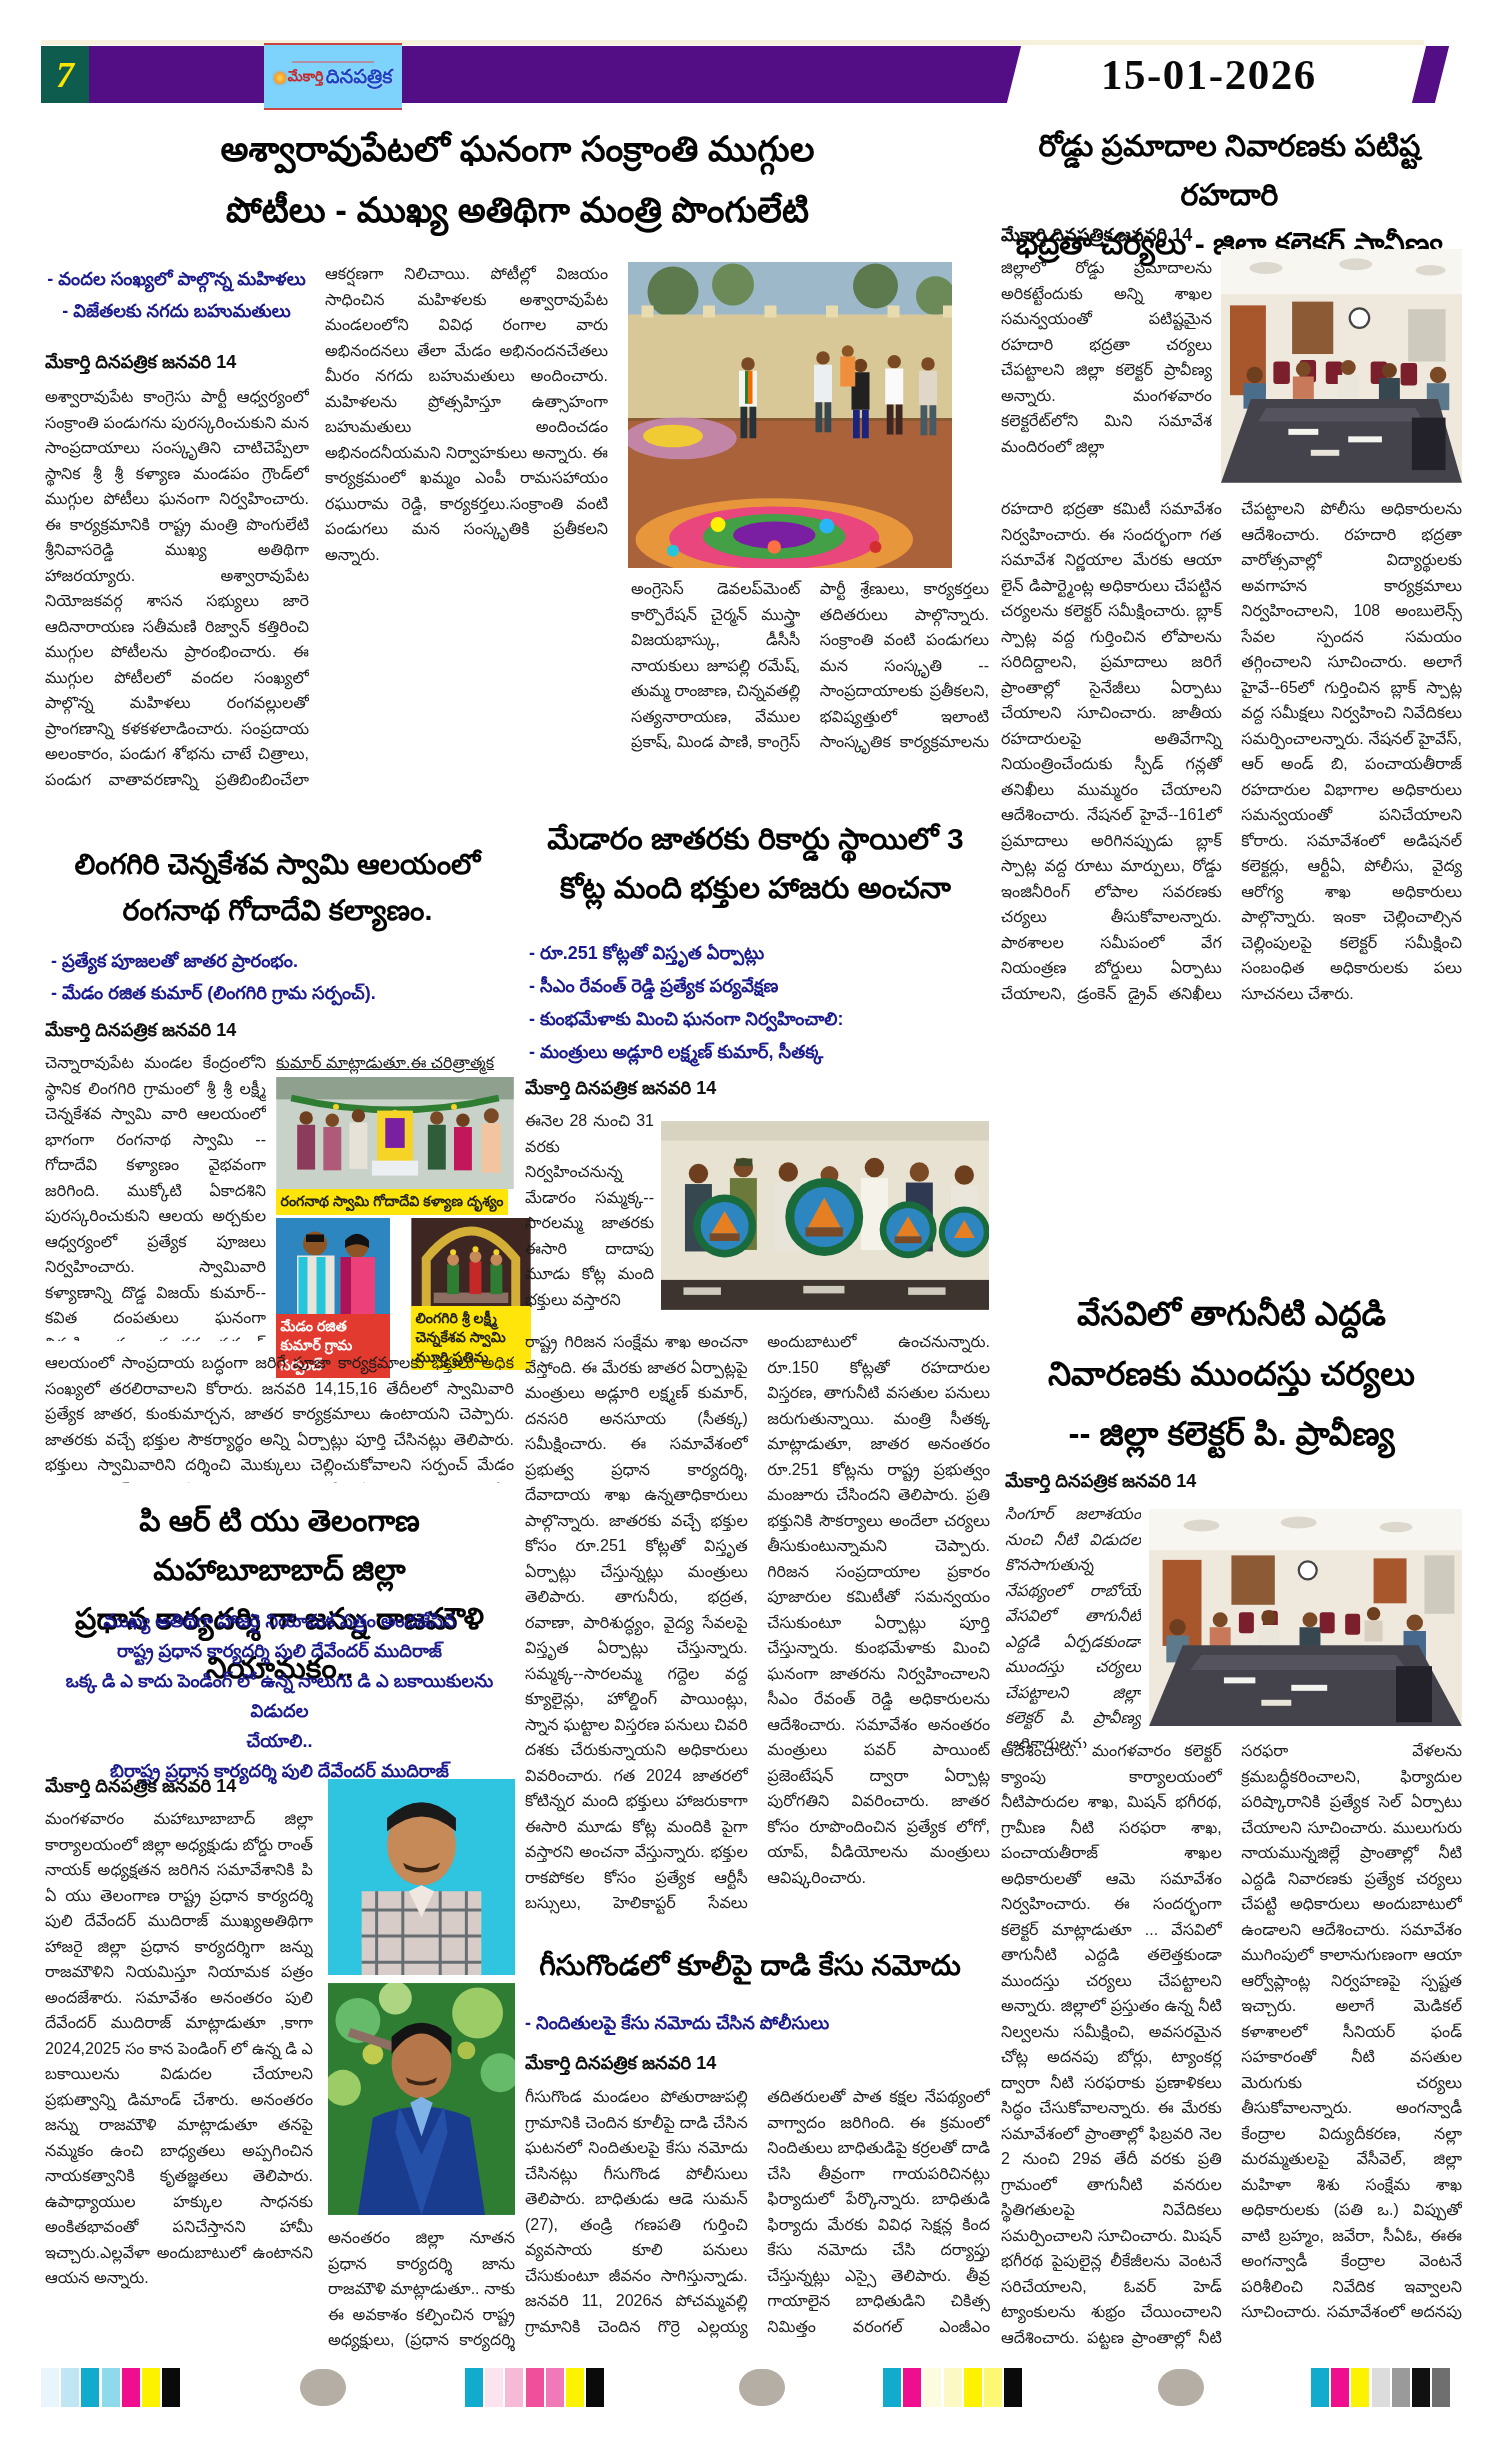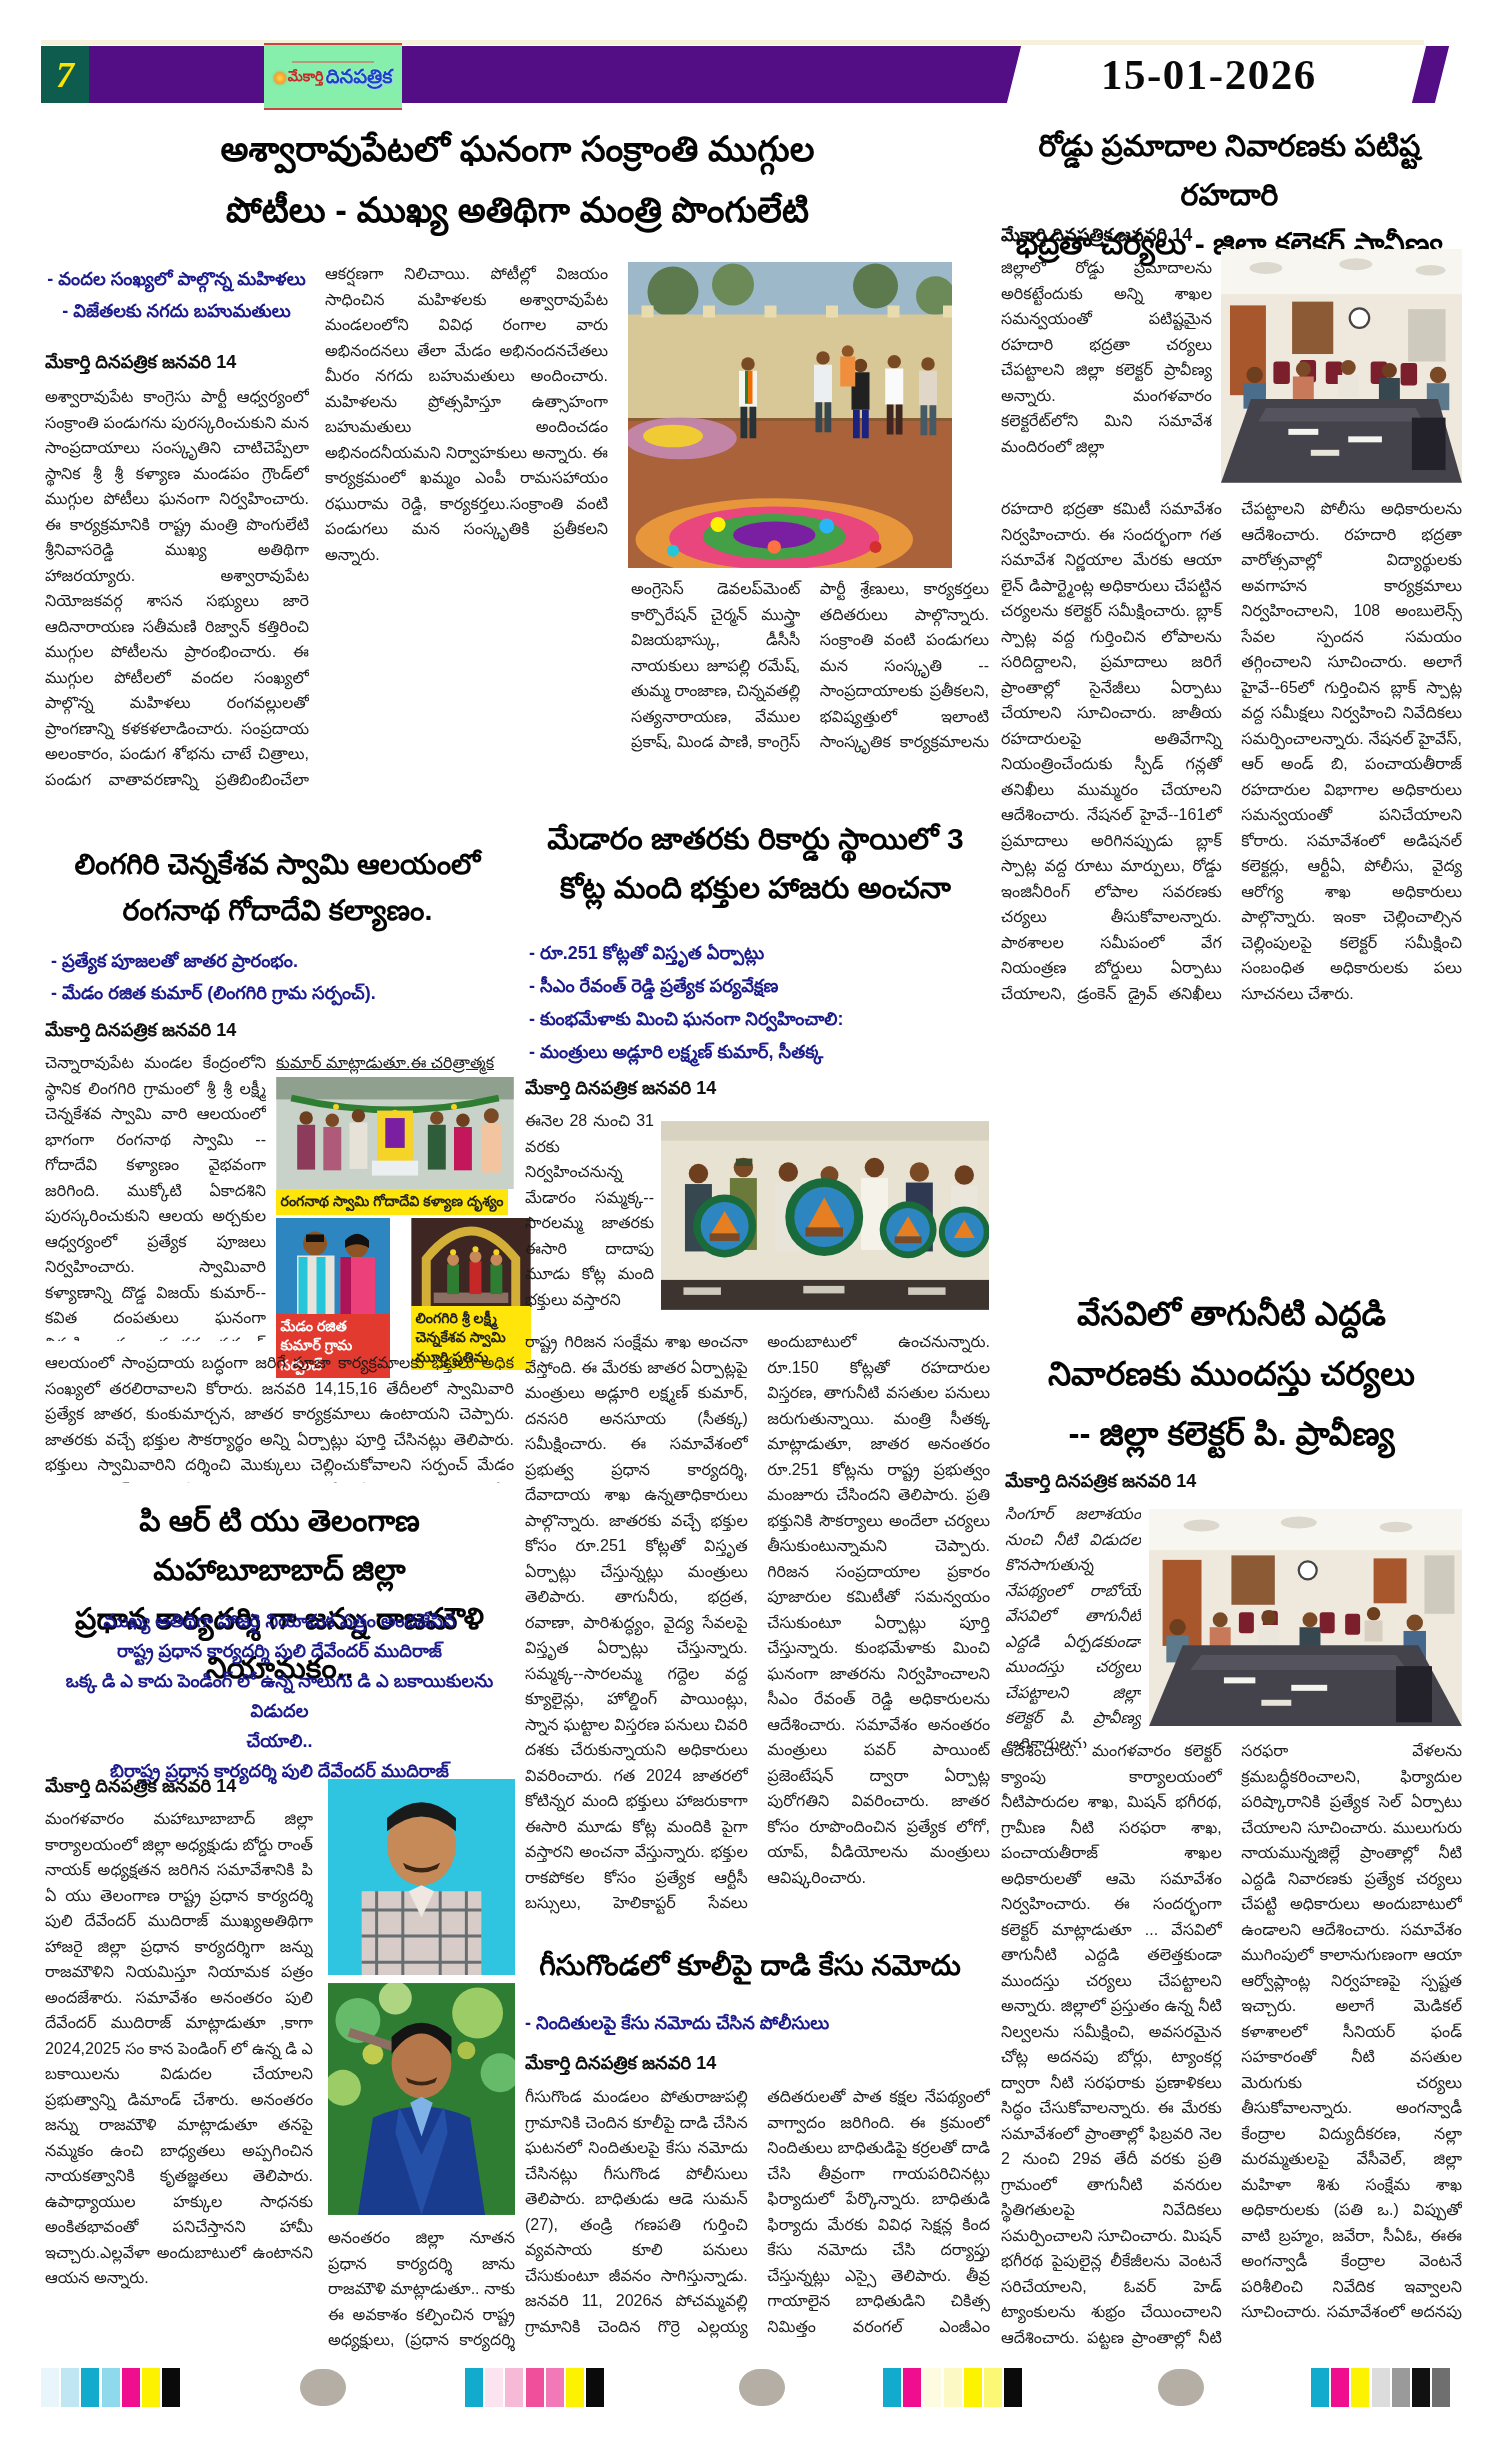--- a/index.html
+++ b/index.html
@@ -7,21 +7,21 @@
        font-family:"Liberation Sans","DejaVu Sans",sans-serif;color:#1c1c1c;}
   .abs{position:absolute;}
   
   .topline{position:absolute;left:41px;top:40px;width:1383px;height:4.5px;background:#f6f1da;}
   .hdrbar{position:absolute;left:41px;top:46px;width:1346px;height:57px;background:#530d85;
           clip-path:polygon(0 0,100% 0,98.8% 100%,0 100%);}
   .hdrsliver{position:absolute;left:1419px;top:46px;width:22.5px;height:57px;background:#530d85;transform:skewX(-14deg);}
   .pageno{position:absolute;left:41px;top:46px;width:48px;height:57px;background:#0d5c4d;
           color:#ffe300;font:italic 700 36px "Liberation Serif",serif;
           display:flex;align-items:center;justify-content:center;}
-  .masthead{position:absolute;left:264px;top:43px;width:138px;height:63px;background:#86efac;
+  .masthead{position:absolute;left:264px;top:43px;width:138px;height:63px;background:#7dd3fc;
             border-top:2.2px solid #c44;border-bottom:2.2px solid #c44;
             display:flex;flex-direction:column;align-items:center;justify-content:center;overflow:hidden;}
   .masthead .reg{height:2.2px;width:60%;background:#d55;opacity:.55;margin-bottom:1.5px;}
   .mastrow{display:flex;align-items:center;gap:2.2px;}
   .sun{width:12px;height:12px;border-radius:50%;background:radial-gradient(#ffd54f,#f57f17);box-shadow:0 0 3px #f57f17;}
   .mast1{font-weight:800;font-size:14.2px;color:#c62828;}
   .mast2{font-weight:800;font-size:19.5px;color:#1646c4;text-shadow:0 0 1.5px #fff,0.7px 0.7px 0 #9db9ff;}
   .dateplate{position:absolute;left:1014px;top:46px;width:390px;height:57px;background:#ffffff;
              transform:skewX(-14deg);display:flex;align-items:center;justify-content:center;}
   .dateplate span{transform:skewX(14deg);font:700 43px "Liberation Serif",serif;color:#0a0a0a;letter-spacing:1.5px;}

